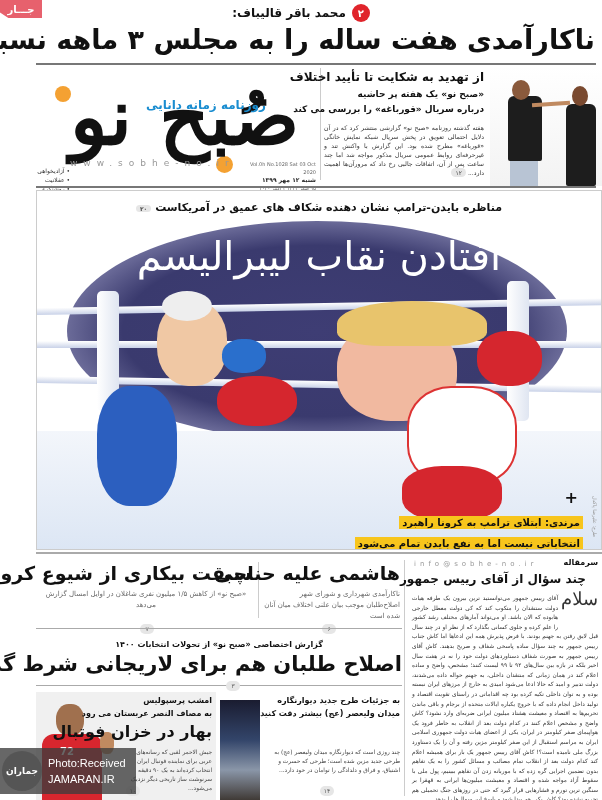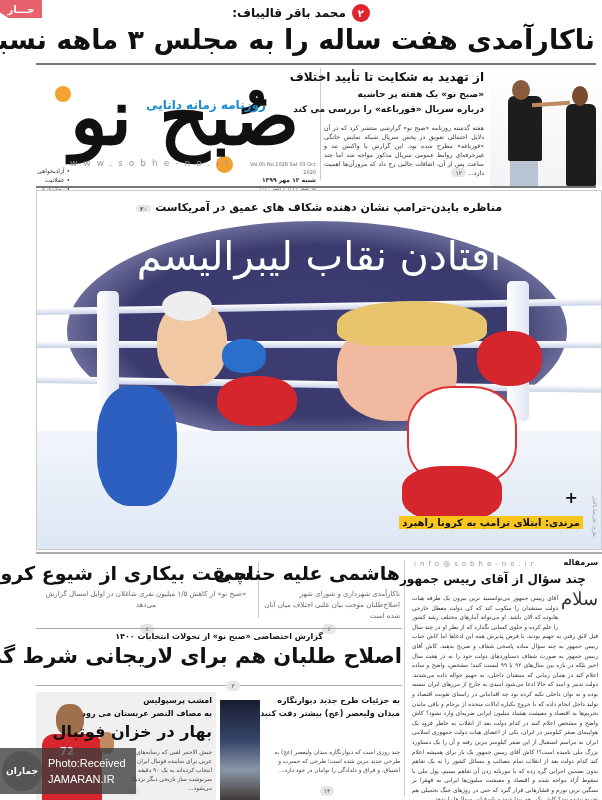--- a/index.html
+++ b/index.html
@@ -68,21 +68,21 @@
   .sh-title { position: absolute; right: 0; top: 6px; font-size: 19px; font-weight: bold; direction: rtl; white-space: nowrap; letter-spacing: -1px; }
   .sh-body { position: absolute; right: 0; top: 33px; width: 136px; font-size: 7px; line-height: 11px; direction: rtl; text-align: right; color: #666; }
 
   .story-corona { position: absolute; top: 556px; left: 36px; width: 220px; height: 64px; }
   .sc-title { position: absolute; right: 4px; top: 6px; font-size: 19px; font-weight: bold; direction: rtl; white-space: nowrap; letter-spacing: -1px; }
   .sc-body { position: absolute; right: 4px; top: 33px; width: 212px; font-size: 7px; line-height: 11px; direction: rtl; text-align: center; color: #666; }
 
   .pgnum { position: absolute; width: 14px; height: 10px; background: #e6e6e6; border-radius: 6px; font-size: 6px; text-align: center; line-height: 10px; color: #555; }
 
   .lead2 { position: absolute; top: 628px; left: 36px; width: 366px; }
-  .l2-kicker { text-align: center; font-size: 8px; font-weight: bold; direction: rtl; margin-top: 4px; }
+  .l2-kicker { text-align: center; font-size: 8px; font-weight: bold; direction: rtl; margin-top: 12px; }
   .l2-title { text-align: center; font-size: 21px; font-weight: bold; direction: rtl; white-space: nowrap; letter-spacing: -1px; margin-top: 3px; }
 
   
   .bottom-left { position: absolute; top: 692px; left: 36px; width: 180px; height: 108px; background: #f0f0f0; }
   .bl-photo { position: absolute; left: 2px; top: 10px; width: 82px; height: 98px; }
   .bl-kicker1 { position: absolute; right: 4px; top: 4px; font-size: 8px; font-weight: bold; direction: rtl; white-space: nowrap; }
   .bl-kicker2 { position: absolute; right: 4px; top: 17px; font-size: 8px; font-weight: bold; direction: rtl; white-space: nowrap; }
   .bl-title { position: absolute; right: 4px; top: 30px; font-size: 16px; font-weight: bold; direction: rtl; white-space: nowrap; }
   .bl-body { position: absolute; right: 4px; top: 56px; width: 90px; font-size: 5.8px; line-height: 9px; direction: rtl; text-align: right; color: #444; }
 
@@ -170,20 +170,21 @@
   <div style="position:absolute;left:300px;top:130px;width:120px;height:100px;border-radius:45%;background:#f1b9a0;"></div>
   <div style="position:absolute;left:300px;top:110px;width:150px;height:45px;border-radius:50% 50% 30% 30%;background:#e8c46c;"></div>
   <div class="fighter-body" style="left:370px;top:195px;width:110px;height:100px;background:#fff;border:2px solid #d33;"></div>
   <div class="fighter-body" style="left:365px;top:275px;width:100px;height:55px;background:#d5262e;"></div>
   <div class="glove" style="left:180px;top:185px;width:80px;height:50px;background:#d5262e;"></div>
   <div class="glove" style="left:440px;top:140px;width:65px;height:55px;background:#d5262e;"></div>
 
   <div class="callout" style="top:296px;">
     <span class="plus" style="background:none;">+</span>
     <div><span>مرندی: ابتلای ترامپ به کرونا راهبرد</span></div>
+    <div><span>انتخاباتی نیست اما به نفع بایدن تمام می‌شود</span></div>
 
   </div>
   <div class="credit">طرح: علیرضا پاکدل</div>
 </div>
 
 <div class="rule-mid" style="top:552px;left:36px;width:566px;"></div>
 
 <div class="editorial">
   <div class="vline"></div>
   <div class="ed-email">info@sobhe-no.ir</div>

